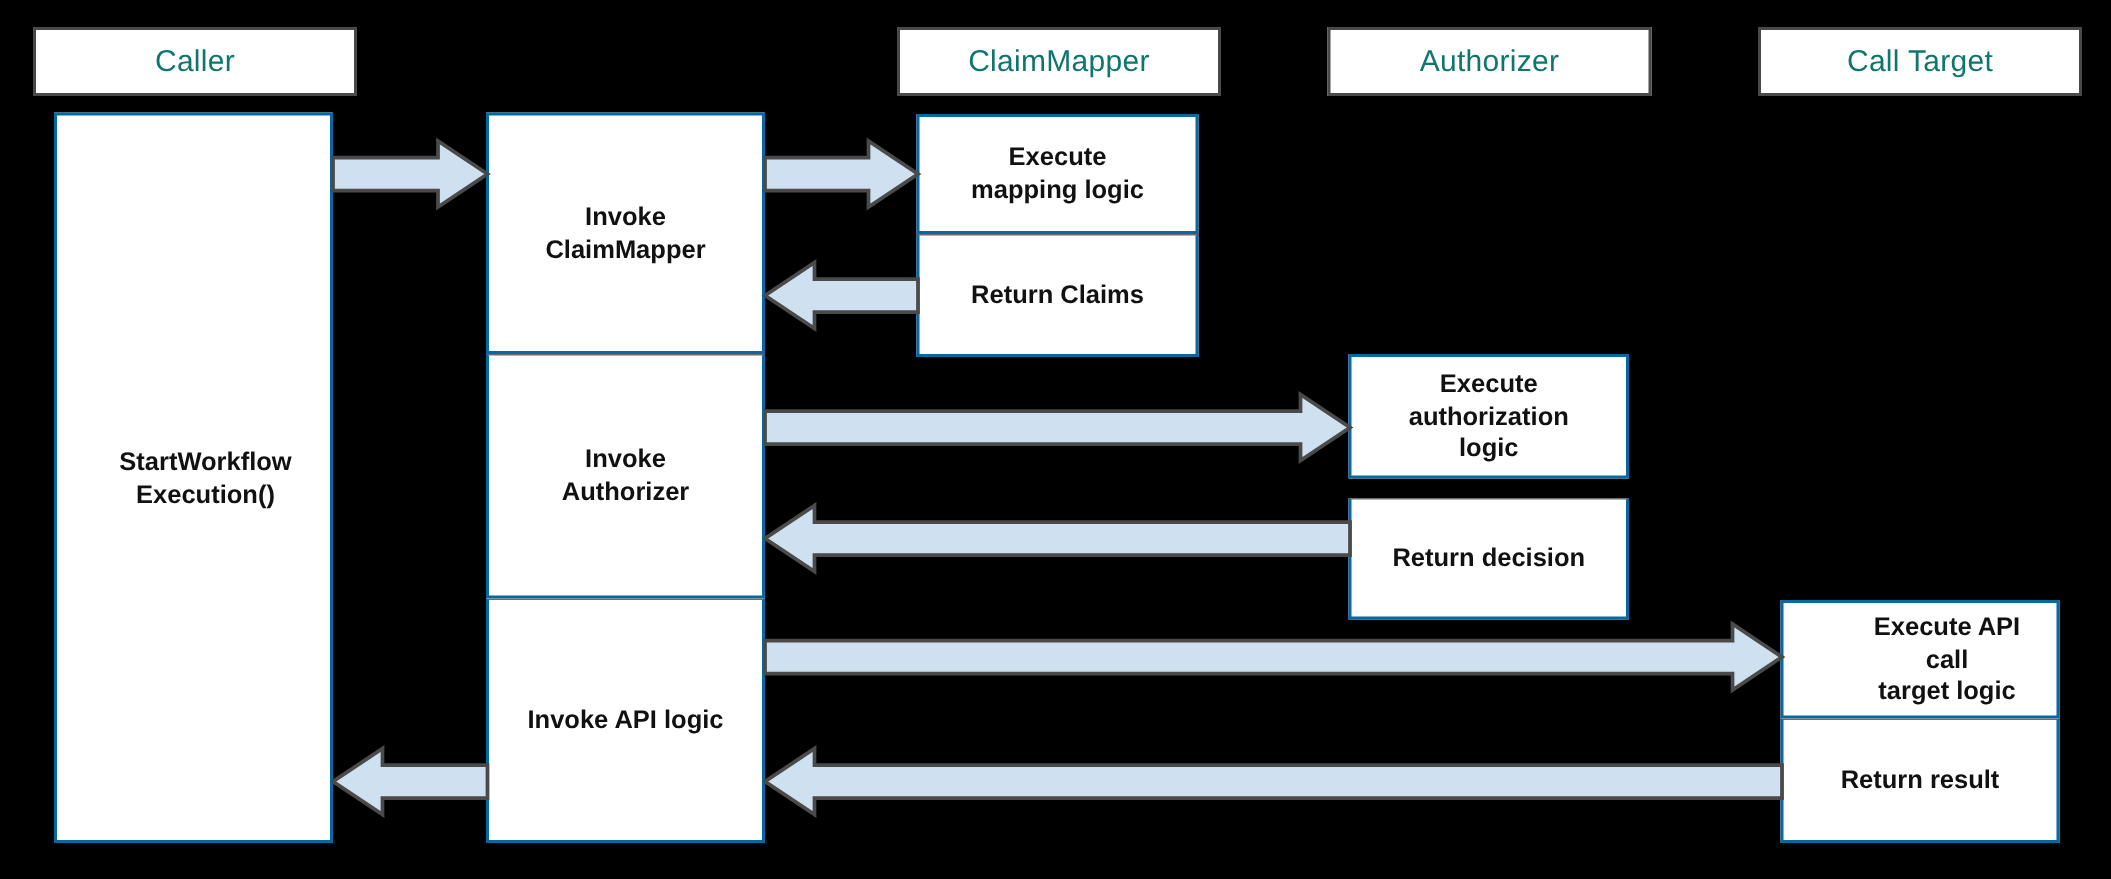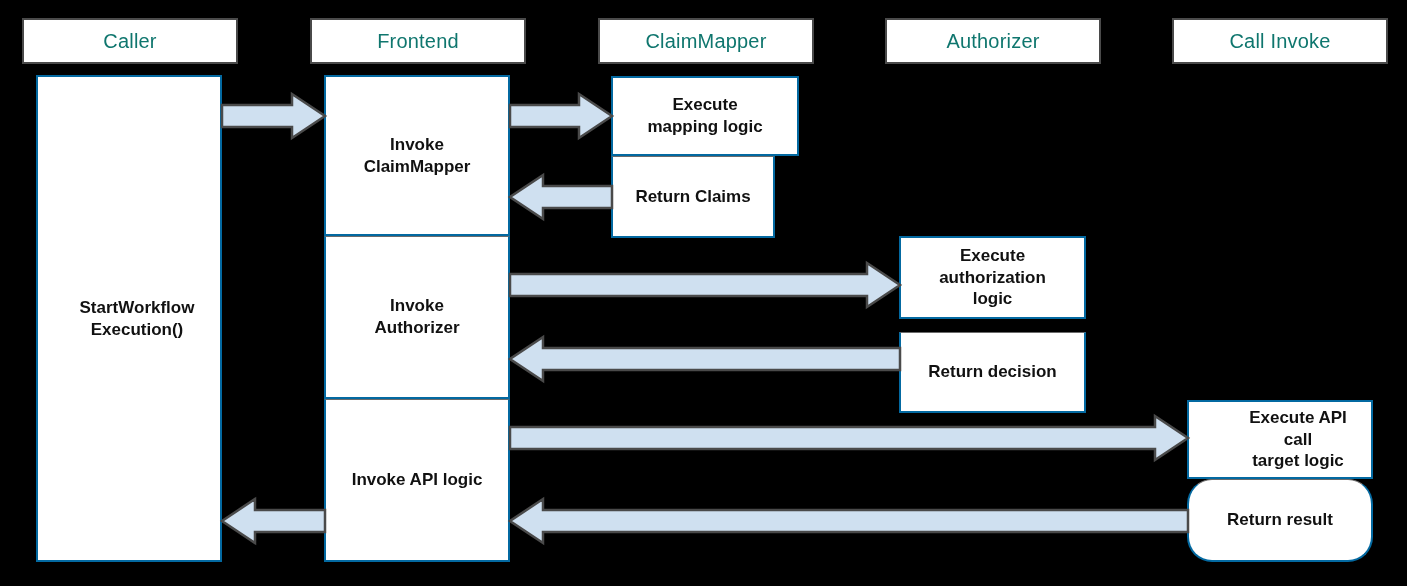--- a/index.html
+++ b/index.html
@@ -56,31 +56,28 @@
   }
 </style>
 </head>
 <body>
 
 <div id="canvas">
 
   <div class="lane-header" style="left:22px; top:18px; width:216px; height:46px;">
     <span>Caller</span>
   </div>
-  <div class="lane-header" style="left:310px; top:18px; width:216px; height:46px;">
-    <span>Frontend</span>
-  </div>
   <div class="lane-header" style="left:598px; top:18px; width:216px; height:46px;">
     <span>ClaimMapper</span>
   </div>
   <div class="lane-header" style="left:885px; top:18px; width:216px; height:46px;">
     <span>Authorizer</span>
   </div>
   <div class="lane-header" style="left:1172px; top:18px; width:216px; height:46px;">
-    <span>Call Invoke</span>
+    <span>Call Target</span>
   </div>
 
   <div class="act-box" style="left:36px; top:75px; width:186px; height:487px;">
     <span style="white-space:pre-line;margin-left:16px;">StartWorkflow
 Execution()</span>
   </div>
 
   <div class="act-box" style="left:324px; top:75px; width:186px; height:161px;">
     <span style="white-space:pre-line;">Invoke
 ClaimMapper</span>
@@ -90,38 +87,38 @@
 Authorizer</span>
   </div>
   <div class="act-box divider-top" style="left:324px; top:399px; width:186px; height:163px;">
     <span style="white-space:pre-line;">Invoke API logic</span>
   </div>
 
   <div class="act-box" style="left:611px; top:76px; width:188px; height:80px;">
     <span style="white-space:pre-line;">Execute
 mapping logic</span>
   </div>
-  <div class="act-box divider-top" style="left:611px; top:156px; width:164px; height:82px;">
+  <div class="act-box divider-top" style="left:611px; top:156px; width:188px; height:82px;">
     <span style="white-space:pre-line;">Return Claims</span>
   </div>
 
   <div class="act-box" style="left:899px; top:236px; width:187px; height:83px;">
     <span style="white-space:pre-line;">Execute
 authorization
 logic</span>
   </div>
   <div class="act-box divider-top" style="left:899px; top:332px; width:187px; height:81px;">
     <span style="white-space:pre-line;">Return decision</span>
   </div>
 
   <div class="act-box" style="left:1187px; top:400px; width:186px; height:79px;padding-left:44px;">
     <span style="white-space:pre-line;">Execute API call
 target logic</span>
   </div>
-  <div class="act-box divider-top" style="left:1187px; top:479px; width:186px; height:83px;border-radius:25px;">
+  <div class="act-box divider-top" style="left:1187px; top:479px; width:186px; height:83px;">
     <span style="white-space:pre-line;">Return result</span>
   </div>
 
   <div class="arrow" style="left:222px; top:94px; width:103px; height:44px;">
     <svg width="103" height="44" viewBox="0 0 103 44">
       <path d="M0,11 L70,11 L70,0 L103,22 L70,44 L70,33 L0,33 Z" fill="#cfe0f0" stroke="#4a4a4a" stroke-width="2.5" stroke-linejoin="miter"></path>
     </svg>
   </div>
 
   <div class="arrow" style="left:510px; top:94px; width:102px; height:44px;">

